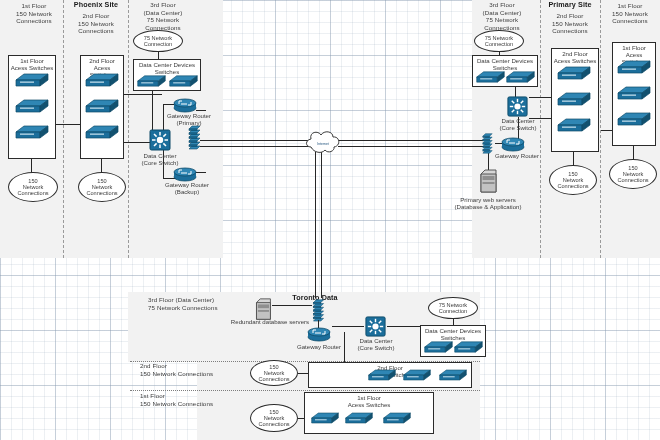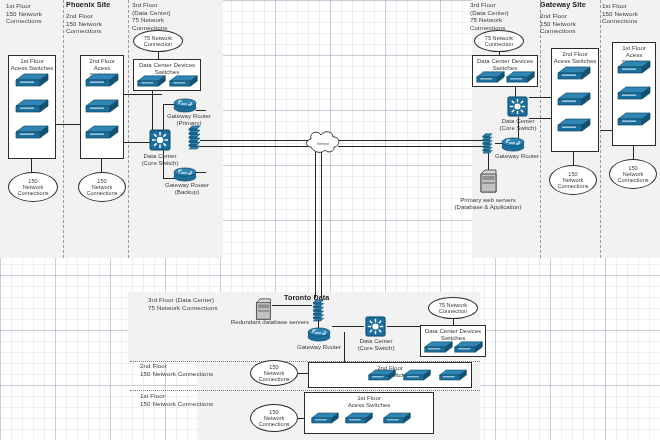--- a/index.html
+++ b/index.html
@@ -17,21 +17,21 @@
       repeating-linear-gradient(to right, rgba(140,160,180,.16) 0 1px, transparent 1px 11px),
       repeating-linear-gradient(to bottom, rgba(140,160,180,.16) 0 1px, transparent 1px 11px),
       repeating-linear-gradient(to right, rgba(120,140,165,.34) 0 1px, transparent 1px 55px),
       repeating-linear-gradient(to bottom, rgba(120,140,165,.34) 0 1px, transparent 1px 55px),
       #ffffff;
   }
   .band { position:absolute; background:#f2f2f2; }
   .vdash { position:absolute; width:0; border-left:1px dashed #9a9a9a; }
   .hdash { position:absolute; height:0; border-top:1px dotted #7d7d7d; }
   .lbl { position:absolute; color:#3c3c3c; font-size:6.2px; line-height:7.6px;
-         text-align:left; white-space:pre-line; letter-spacing:.1px; }
+         text-align:center; white-space:pre-line; letter-spacing:.1px; }
   .site { font-weight:bold; font-size:7.2px; color:#1a1a1a; letter-spacing:.1px; }
   .lbl.left { text-align:left; }
   .boxgrp { position:absolute; border:1.2px solid #2b2b2b; background:#ffffff; }
   .boxgrp .cap { position:absolute; left:0; right:0; top:1px; font-size:6.1px;
                  line-height:7px; text-align:center; color:#3c3c3c; white-space:pre-line; }
   .oval { position:absolute; border:1.1px solid #2b2b2b; border-radius:50%;
           background:#ffffff; display:flex; align-items:center; justify-content:center;
           font-size:5.6px; line-height:6.2px; text-align:center; color:#3c3c3c;
           white-space:pre-line; }
   .line { position:absolute; background:#262626; }
@@ -73,21 +73,21 @@
   <div class="lbl" style="left:132px;top:1px;width:62px;">3rd Floor
 (Data Center)
 75 Network
 Connections</div>
 
   <div class="lbl" style="left:470px;top:1px;width:64px;">3rd Floor
 (Data Center)
 75 Network
 Connections</div>
 
-  <div class="lbl site" style="left:540px;top:1px;width:60px;">Gateway Site</div>
+  <div class="lbl site" style="left:540px;top:1px;width:60px;">Primary Site</div>
   <div class="lbl" style="left:540px;top:12px;width:60px;">2nd Floor
 150 Network
 Connections</div>
 
   <div class="lbl" style="left:602px;top:2px;width:56px;">1st Floor
 150 Network
 Connections</div>
 
   <div class="line h" style="left:56px;top:124px;width:24px;"></div>
 

